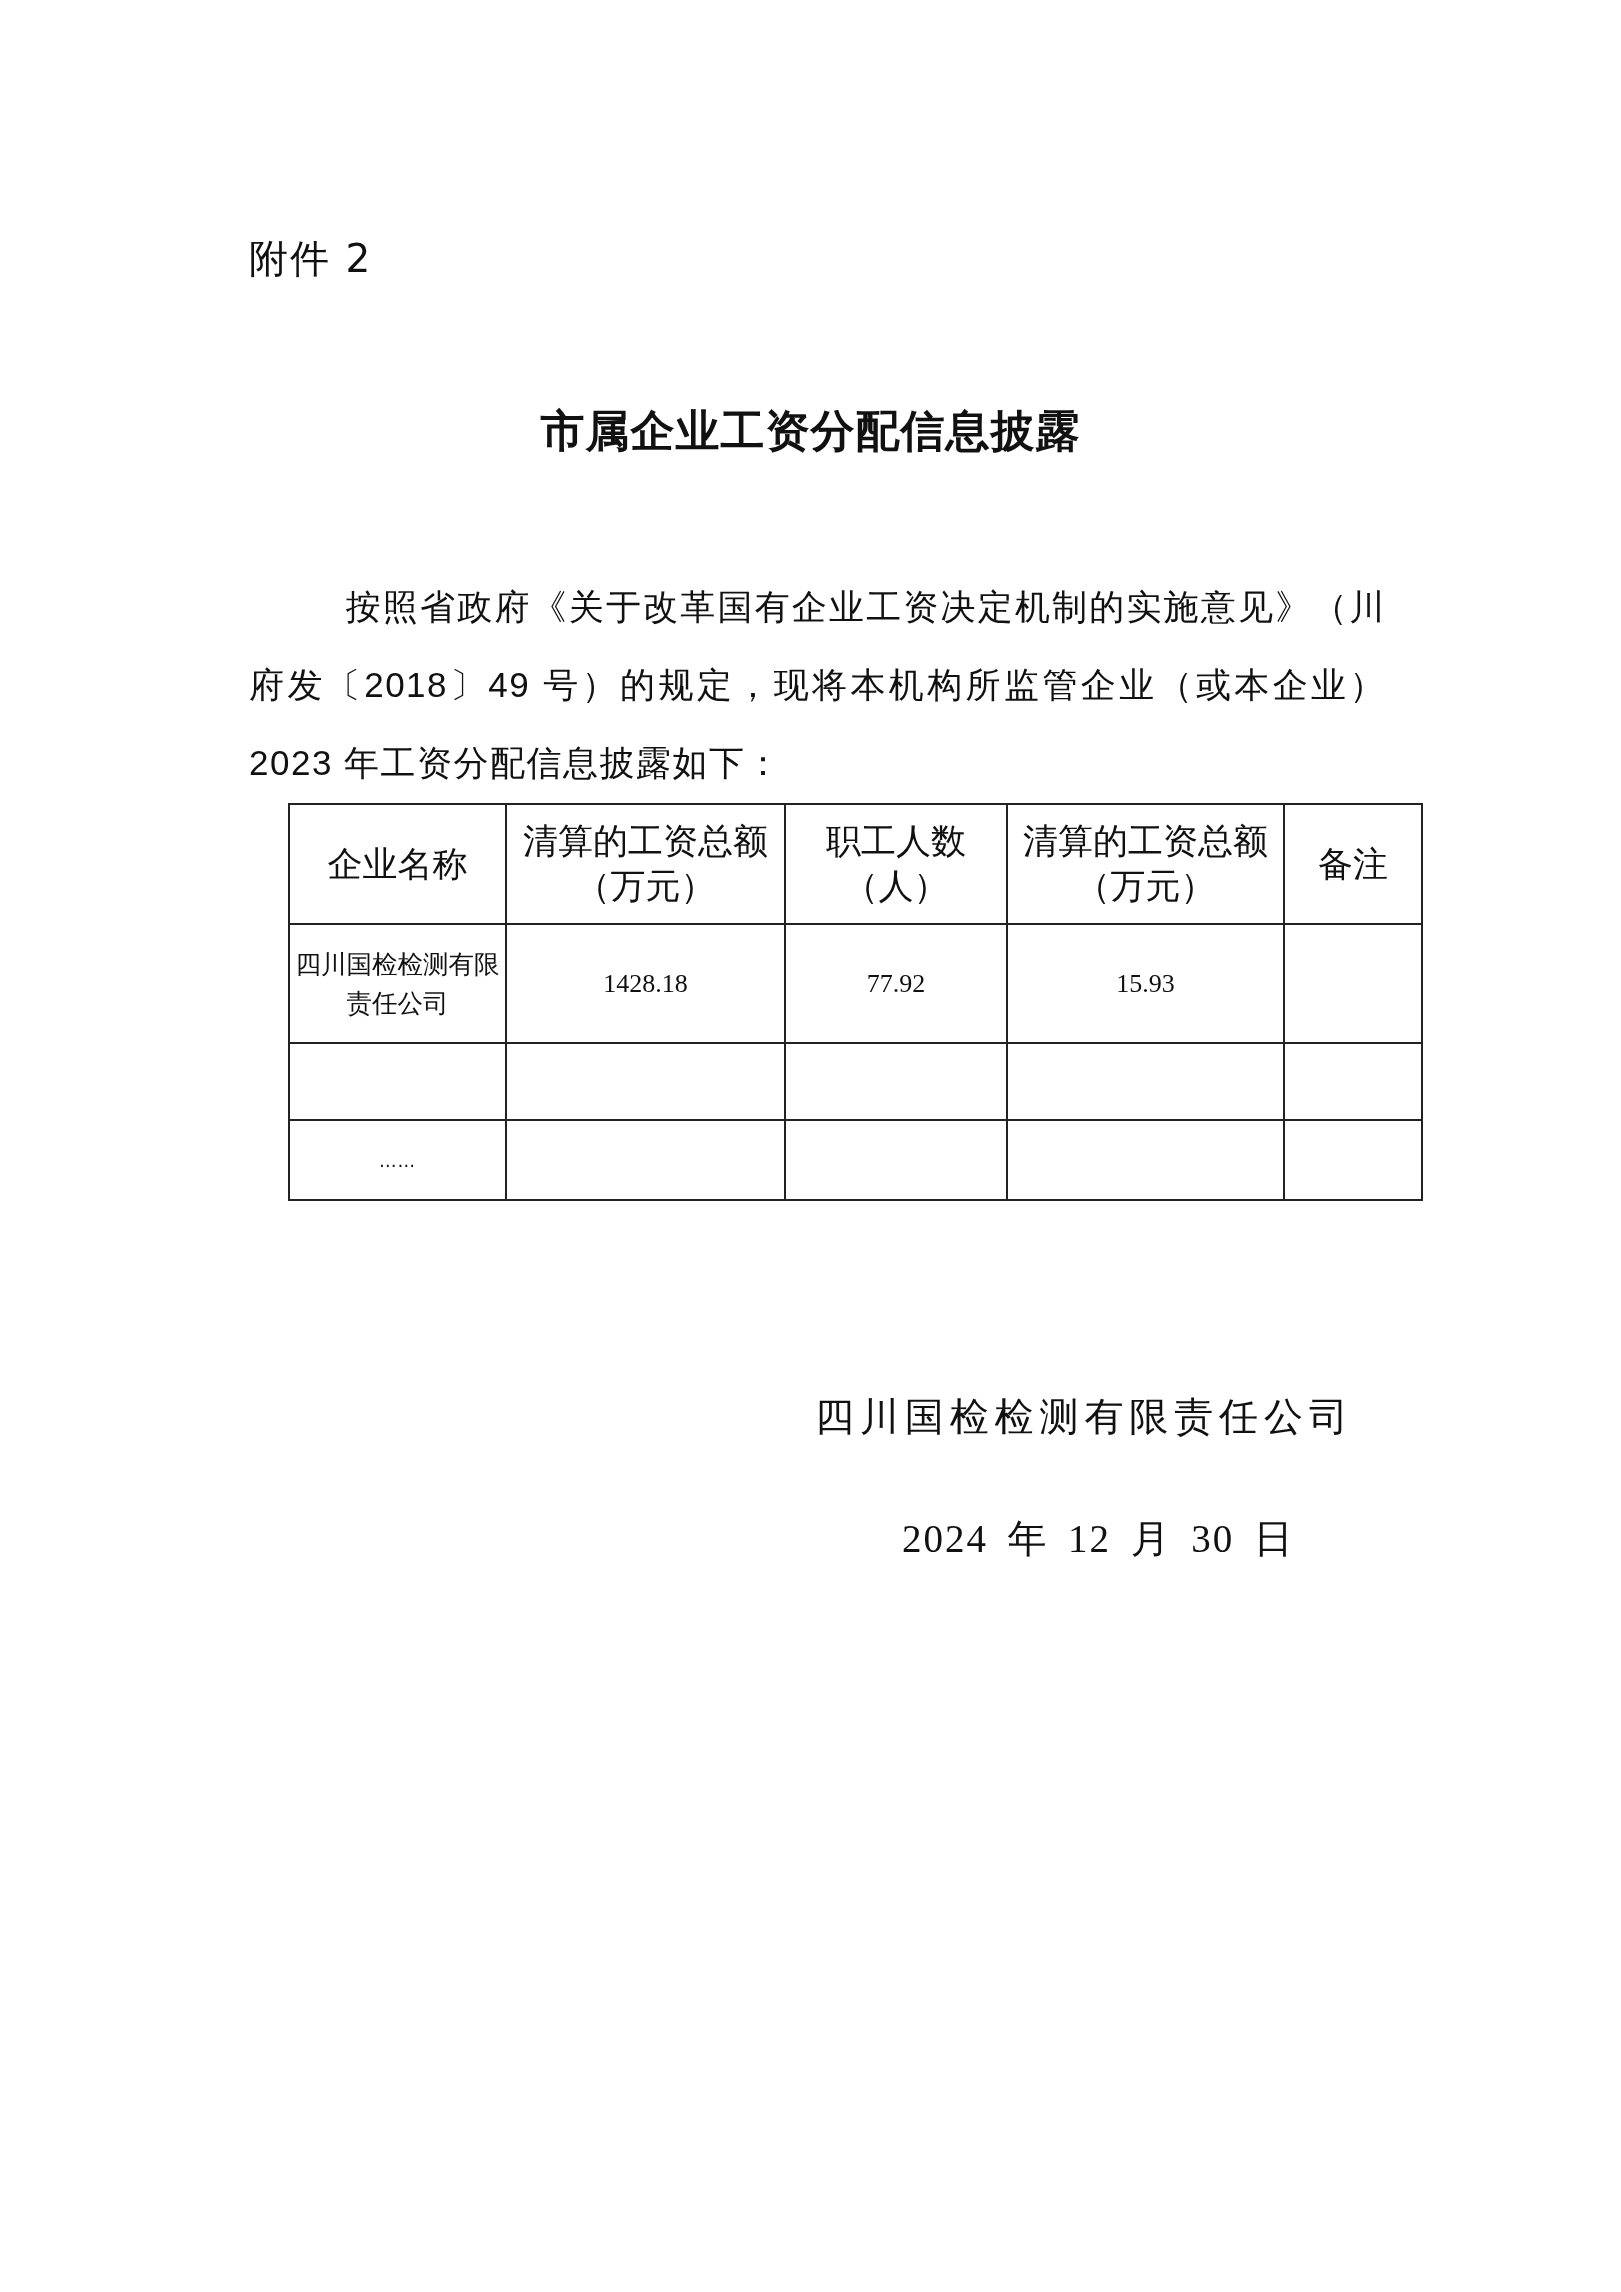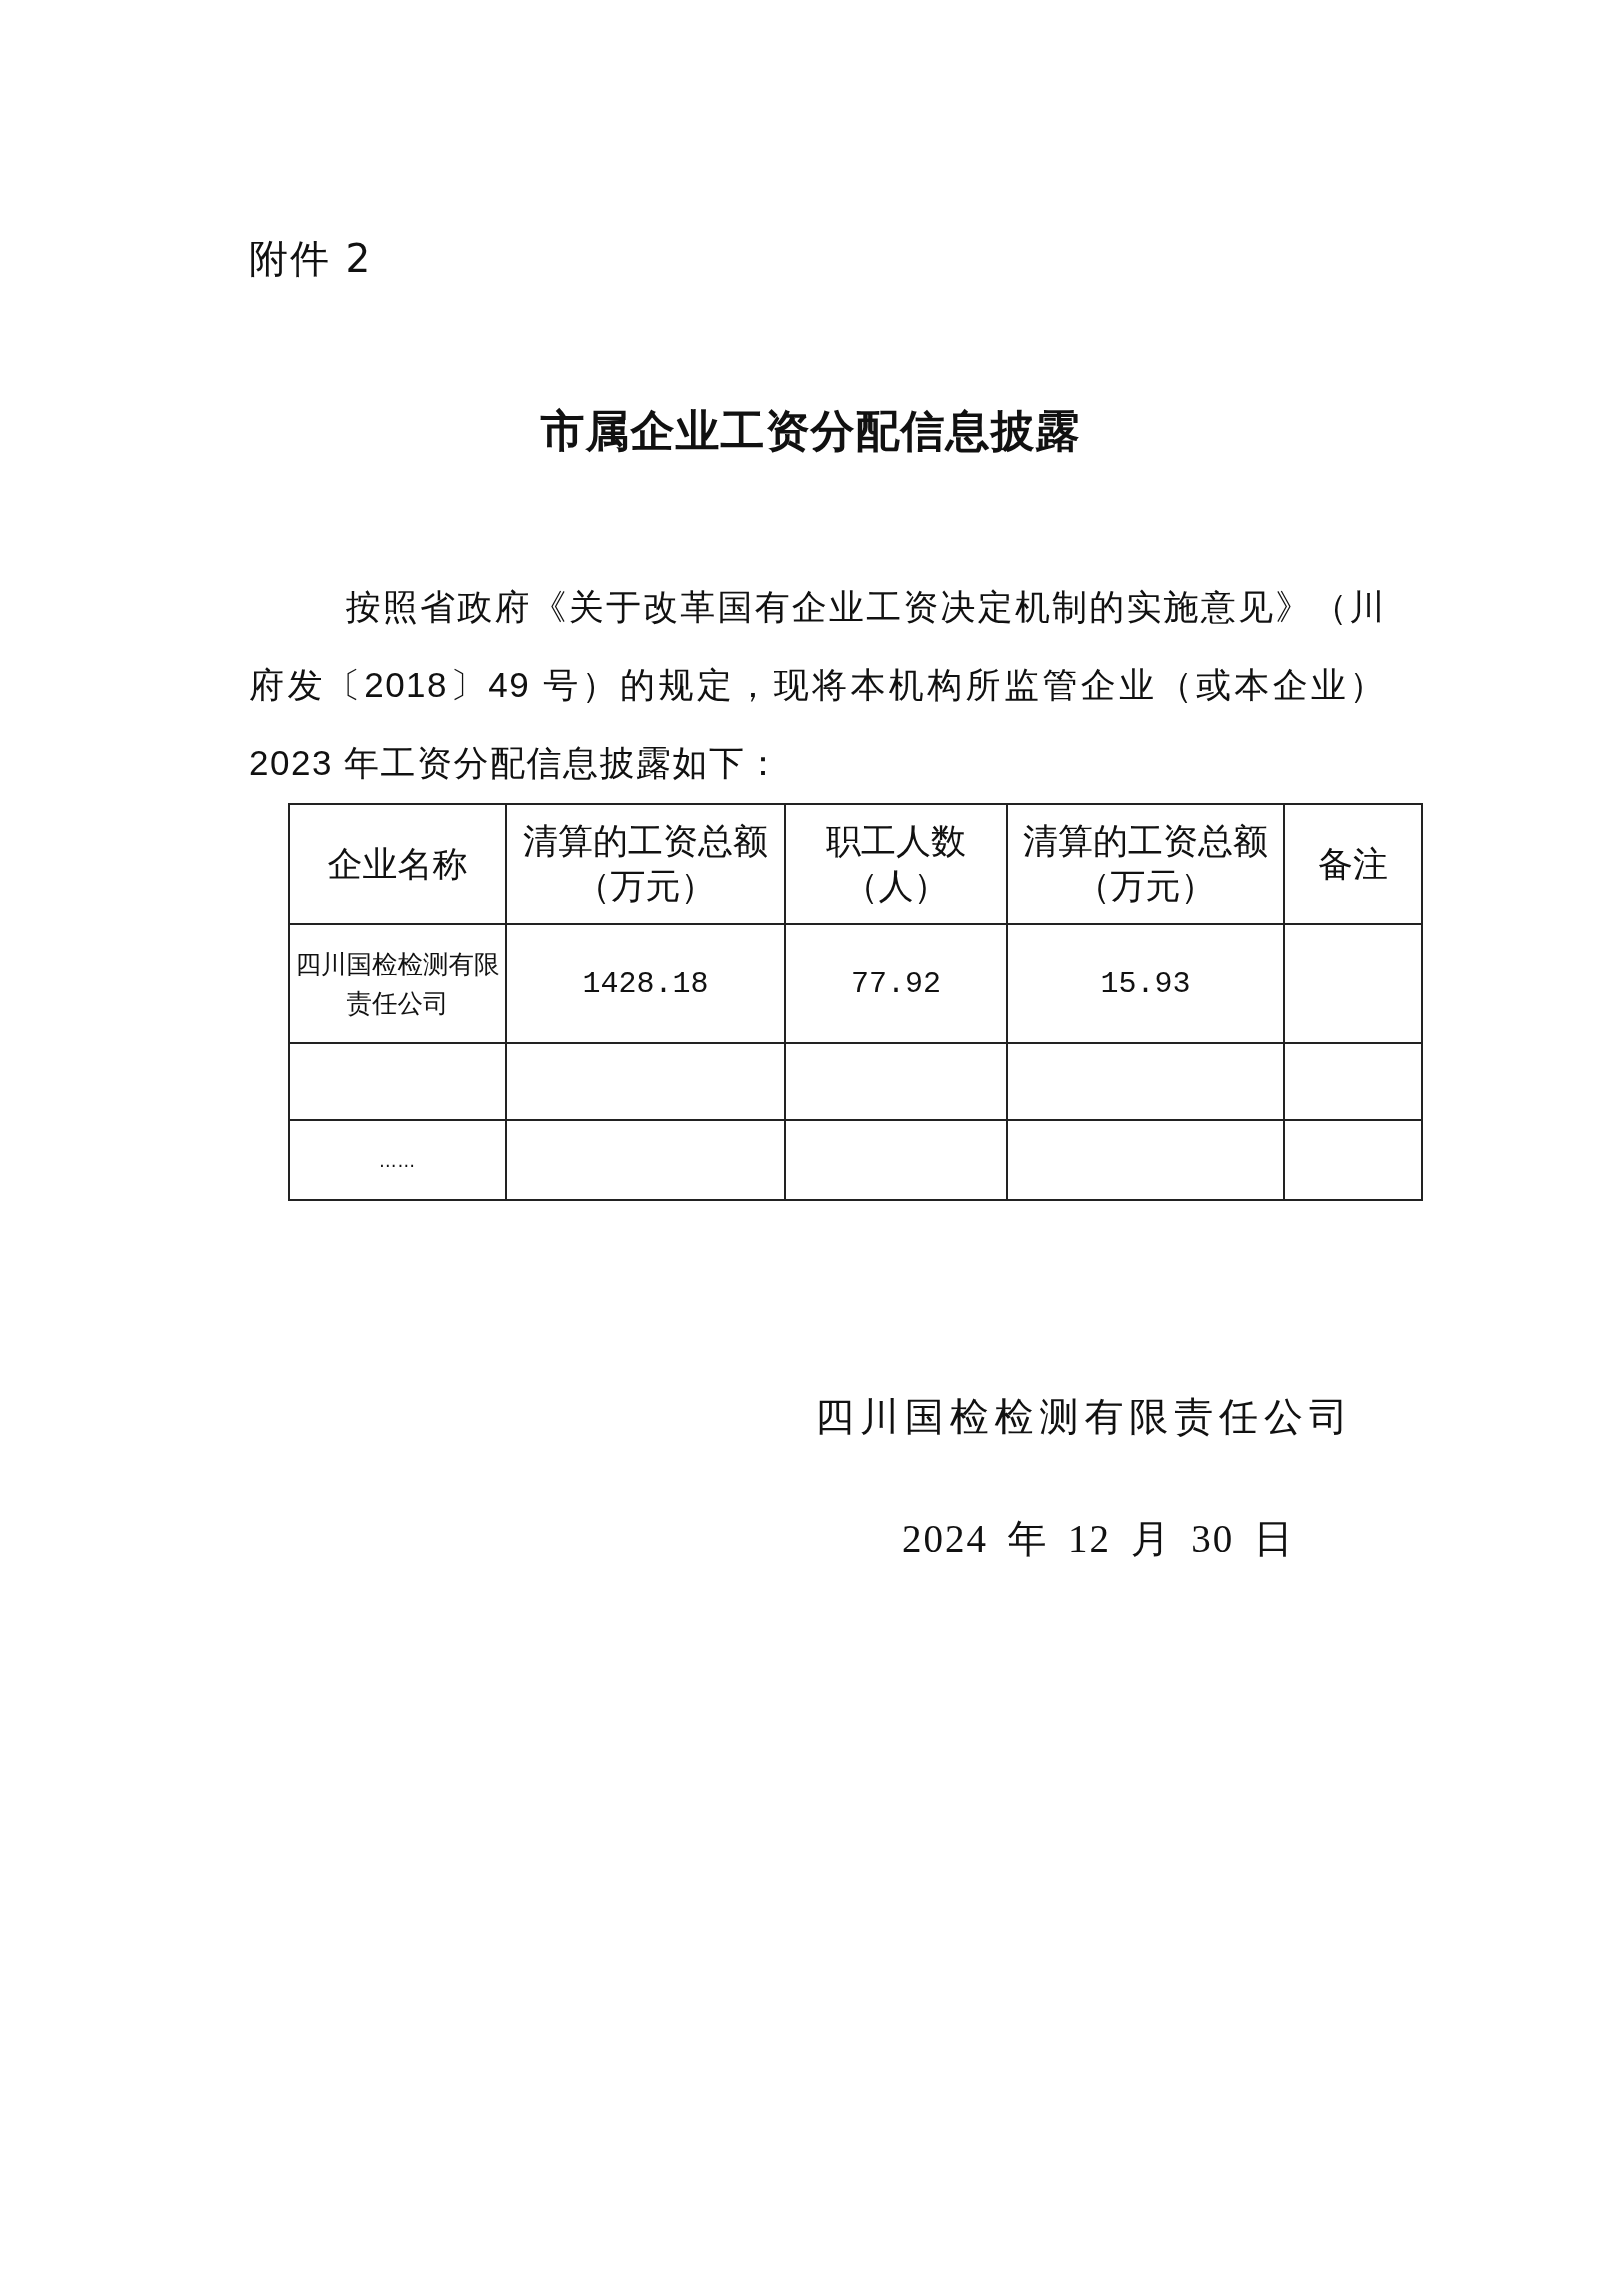--- a/index.html
+++ b/index.html
@@ -74,22 +74,22 @@
       font-size: 35px;
       line-height: 45px;
       height: 118px;
     }
     .data-table td.name-cell {
       font-size: 25.5px;
       line-height: 39px;
       padding: 0 3.9px;
     }
     .data-table td.num-cell {
-      font-family: Liberation Mono, monospace;
-      font-size: 30px;
+      font-family: Liberation Serif, serif;
+      font-size: 26px;
     }
     .data-table tr.row-main td { height: 117px; }
     .data-table tr.row-empty td { height: 75px; }
     .data-table tr.row-ellipsis td { height: 74px; }
     .data-table td.ellipsis-cell {
       font-size: 17.6px;
       letter-spacing: 1px;
       padding-top: 3.9px;
     }
     .signature {

